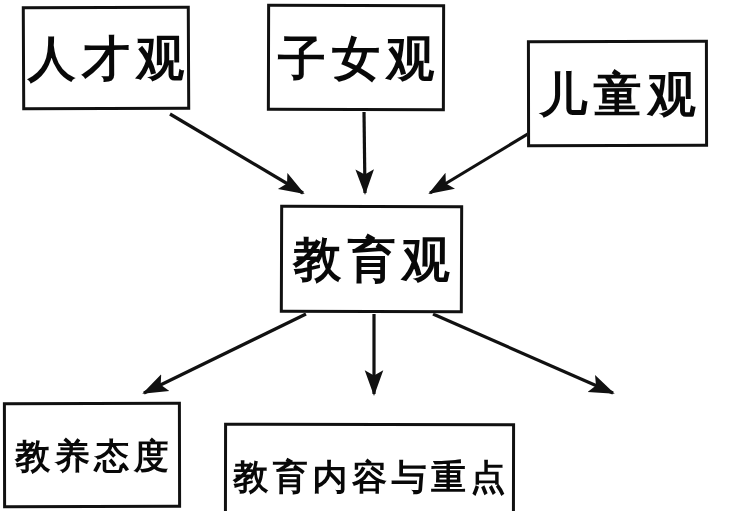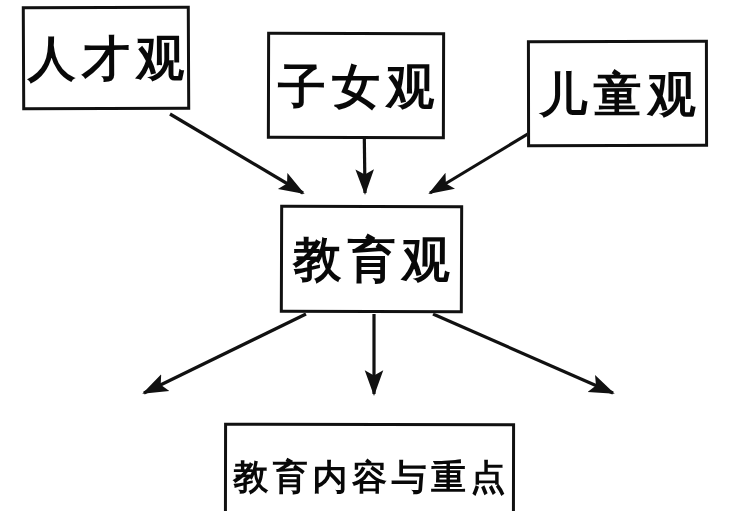--- a/index.html
+++ b/index.html
@@ -74,31 +74,34 @@
 
     <line x1="374" y1="314" x2="374" y2="394" stroke="#111111" stroke-width="3.2" marker-end="url(#arrowhead)"></line>
 
     <line x1="433" y1="314" x2="613" y2="393" stroke="#111111" stroke-width="3.2" marker-end="url(#arrowhead)"></line>
   </svg>
 
   <div class="node-box" id="box-rencaiguan" style="left:22px; top:6px; width:168px; height:104px;">
     <span class="node-label size-lg">人才观</span>
   </div>
 
-  <div class="node-box" id="box-zinvguan" style="left:267px; top:4px; width:178px; height:107px;margin-top:28px;">
+  <div class="node-box" id="box-zinvguan" style="left:267px; top:4px; width:178px; height:107px;">
     <span class="node-label size-lg">子女观</span>
   </div>
 
   <div class="node-box" id="box-ertongguan" style="left:527px; top:0; width:181px; height:107px;margin-top:40px;">
     <span class="node-label size-lg">儿童观</span>
   </div>
 
   <div class="node-box" id="box-jiaoyuguan" style="left:280px; top:205px; width:183px; height:108px;">
     <span class="node-label size-lg">教育观</span>
   </div>
 
+  <div class="node-box" id="box-jiaoyangtaidu" style="left:3px; top:402px; width:178px; height:106px;">
+    <span class="node-label size-sm">教养态度</span>
+  </div>
 
   <div class="node-box" id="box-neirong" style="left:224px; top:401px; width:291px; height:107px;">
     <span class="node-label size-sm">教育内容与重点</span>
   </div>
 
 
 </div>
 
 </body></html>

